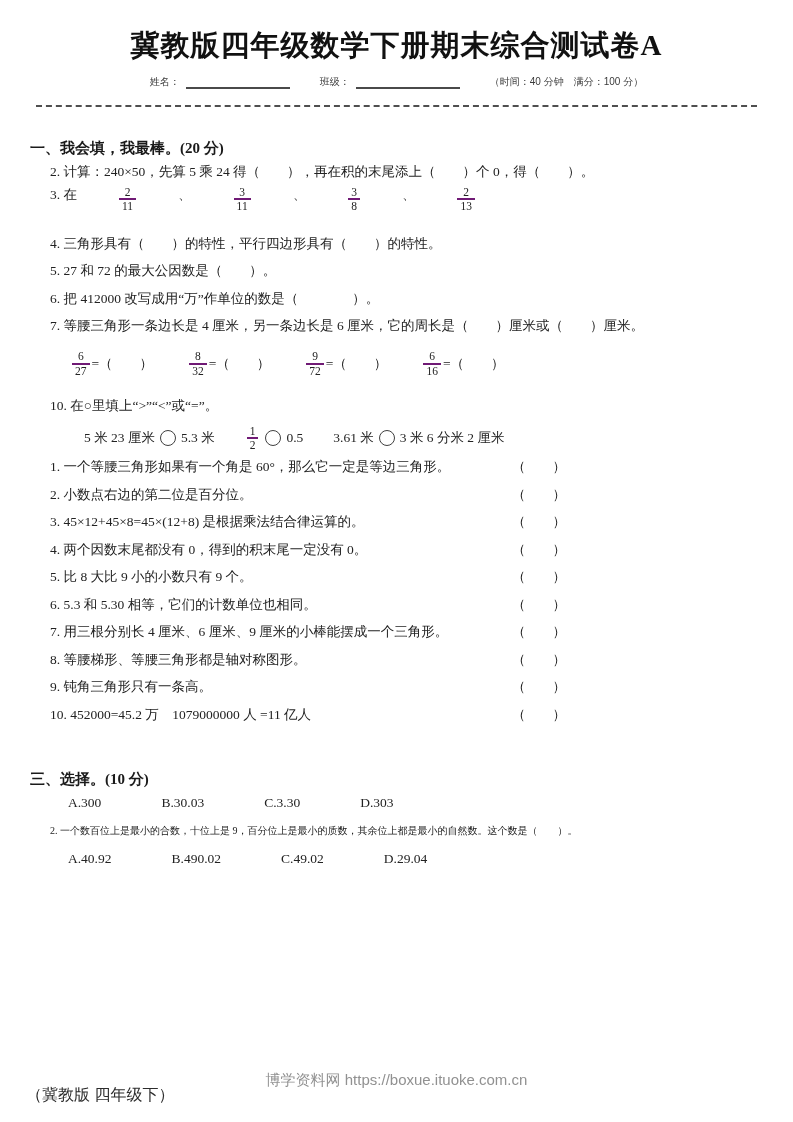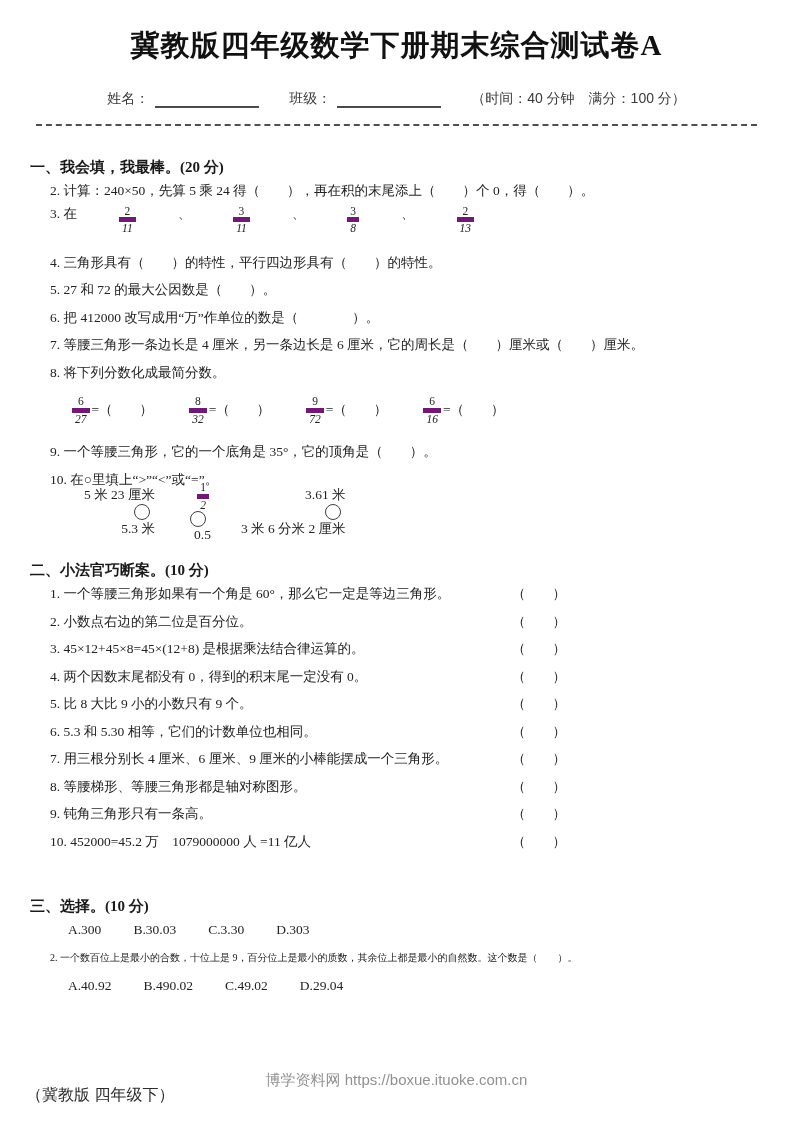--- a/index.html
+++ b/index.html
@@ -8,50 +8,50 @@
     font-family:"Liberation Serif", serif;font-size:13.5px;
     position:relative;overflow:hidden;
   }
   .page{padding:0 30px;}
   .doc-title{
     text-align:center;margin-top:26px;font-size:29px;font-weight:bold;
     letter-spacing:1px;color:#111;white-space:nowrap;
   }
   .meta-row{
     display:flex;justify-content:center;align-items:flex-end;gap:30px;
-    margin-top:24px;font-family:"Liberation Sans", sans-serif;
-    font-size:14px;color:#3a3a3a;
+    margin-top:8px;font-family:"Liberation Sans", sans-serif;
+    font-size:10px;color:#3a3a3a;
   }
   .meta-field{display:flex;align-items:flex-end;}
   .blank-line{display:inline-block;width:104px;border-bottom:2px solid #4a4a4a;height:13px;margin-left:6px;}
   .dashed-sep{border-top:2.5px dashed #4f4f4f;margin:16px 6px 0 6px;height:0;}
   .sec-heading{font-weight:bold;font-size:15px;color:#1a1a1a;margin:0;white-space:nowrap;}
   .sec1-heading{margin-top:32px;}
   .sec2-heading{margin-top:34px;}
   .sec3-heading{margin-top:42px;}
   .indent{padding-left:20px;}
   .item{line-height:27.5px;white-space:nowrap;}
   .frac{
     display:inline-flex;flex-direction:column;align-items:center;
     vertical-align:middle;line-height:1.05;margin:0 2px;font-size:11.5px;
   }
   .frac .num{padding:0 3px;}
-  .frac .den{border-top:5px solid #701a75;padding:0 3px;font-style:italic;}
+  .frac .den{border-top:2px solid #701a75;padding:0 3px;}
   .frac-line{display:flex;align-items:flex-start;height:44px;white-space:nowrap;gap:40px;}
   .frac-eq-row{display:flex;align-items:center;gap:34px;margin:6px 0 10px 20px;height:36px;}
   .frac-eq-group{display:flex;align-items:center;}
   .cmp-row{display:flex;align-items:center;gap:30px;margin:4px 0 0 34px;height:30px;white-space:nowrap;}
-  .cmp-group{display:flex;align-items:flex-end;flex-direction:column;}
+  .cmp-group{display:flex;align-items:center;}
   .cmp-circle{
     display:inline-block;width:14px;height:14px;border:1.5px solid #3f3f3f;
     border-radius:50%;margin:0 5px;flex:0 0 auto;
   }
   .tf-row{position:relative;line-height:27.5px;white-space:nowrap;}
   .tf-paren{position:absolute;left:462px;top:0;}
-  .opt-row{display:flex;gap:32px;margin-left:18px;line-height:28px;white-space:nowrap;}
+  .opt-row{display:flex;gap:60px;margin-left:18px;line-height:28px;white-space:nowrap;}
   .stem{line-height:28px;white-space:nowrap;}
   .footer-watermark{
     position:absolute;left:0;right:0;bottom:32px;text-align:center;
     color:#919191;font-family:"Liberation Sans", sans-serif;font-size:15px;
   }
   .footer-edition{
     position:absolute;left:26px;bottom:16px;color:#2c2c2c;
     font-size:16px;font-family:Liberation Sans, sans-serif;
   }
 </style>
@@ -100,21 +100,20 @@
       <span class="frac">
           <span class="num">2</span>
           <span class="den">13</span>
         </span>
     </div>
 
     <div class="item">4. 三角形具有（　　）的特性，平行四边形具有（　　）的特性。</div>
     <div class="item">5. 27 和 72 的最大公因数是（　　）。</div>
     <div class="item">6. 把 412000 改写成用“万”作单位的数是（　　　　）。</div>
     <div class="item">7. 等腰三角形一条边长是 4 厘米，另一条边长是 6 厘米，它的周长是（　　）厘米或（　　）厘米。</div>
-    <div class="item">8. 将下列分数化成最简分数。</div>
 
     <div class="frac-eq-row">
       <span class="frac-eq-group">
         <span class="frac">
             <span class="num">6</span>
             <span class="den">27</span>
           </span>
         <span>=（　　）</span>
       </span>
       <span class="frac-eq-group">
@@ -133,21 +132,20 @@
       </span>
       <span class="frac-eq-group">
         <span class="frac">
             <span class="num">6</span>
             <span class="den">16</span>
           </span>
         <span>=（　　）</span>
       </span>
     </div>
 
-    <div class="item">9. 一个等腰三角形，它的一个底角是 35°，它的顶角是（　　）。</div>
     <div class="item">10. 在○里填上“&gt;”“&lt;”或“=”。</div>
 
     <div class="cmp-row">
       <span class="cmp-group">
         <span>5 米 23 厘米</span>
         <span class="cmp-circle"></span>
         <span>5.3 米</span>
       </span>
       <span class="cmp-group">
         <span class="frac">
@@ -158,21 +156,20 @@
         <span>0.5</span>
       </span>
       <span class="cmp-group">
         <span>3.61 米</span>
         <span class="cmp-circle"></span>
         <span>3 米 6 分米 2 厘米</span>
       </span>
     </div>
   </div>
 
-  <div class="sec-heading sec2-heading">二、小法官巧断案。(10 分)</div>
   <div class="indent">
     <div class="tf-row"><span>1. 一个等腰三角形如果有一个角是 60°，那么它一定是等边三角形。</span><span class="tf-paren">（　　）</span></div>
     <div class="tf-row"><span>2. 小数点右边的第二位是百分位。</span><span class="tf-paren">（　　）</span></div>
     <div class="tf-row"><span>3. 45×12+45×8=45×(12+8) 是根据乘法结合律运算的。</span><span class="tf-paren">（　　）</span></div>
     <div class="tf-row"><span>4. 两个因数末尾都没有 0，得到的积末尾一定没有 0。</span><span class="tf-paren">（　　）</span></div>
     <div class="tf-row"><span>5. 比 8 大比 9 小的小数只有 9 个。</span><span class="tf-paren">（　　）</span></div>
     <div class="tf-row"><span>6. 5.3 和 5.30 相等，它们的计数单位也相同。</span><span class="tf-paren">（　　）</span></div>
     <div class="tf-row"><span>7. 用三根分别长 4 厘米、6 厘米、9 厘米的小棒能摆成一个三角形。</span><span class="tf-paren">（　　）</span></div>
     <div class="tf-row"><span>8. 等腰梯形、等腰三角形都是轴对称图形。</span><span class="tf-paren">（　　）</span></div>
     <div class="tf-row"><span>9. 钝角三角形只有一条高。</span><span class="tf-paren">（　　）</span></div>

